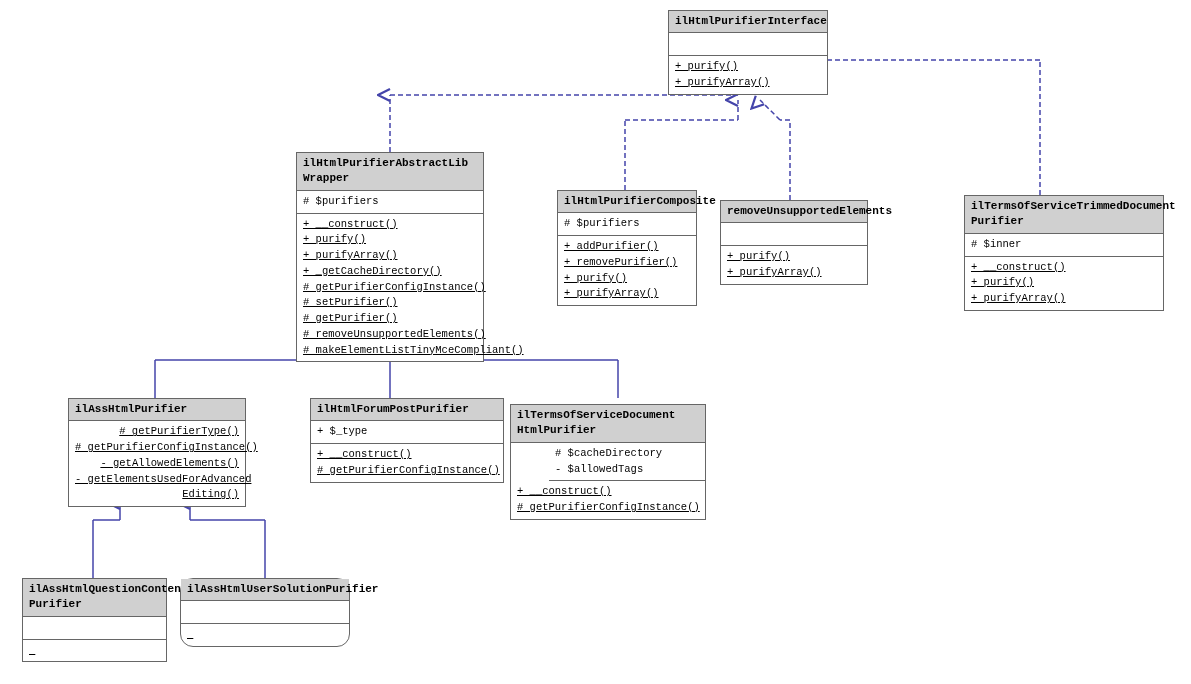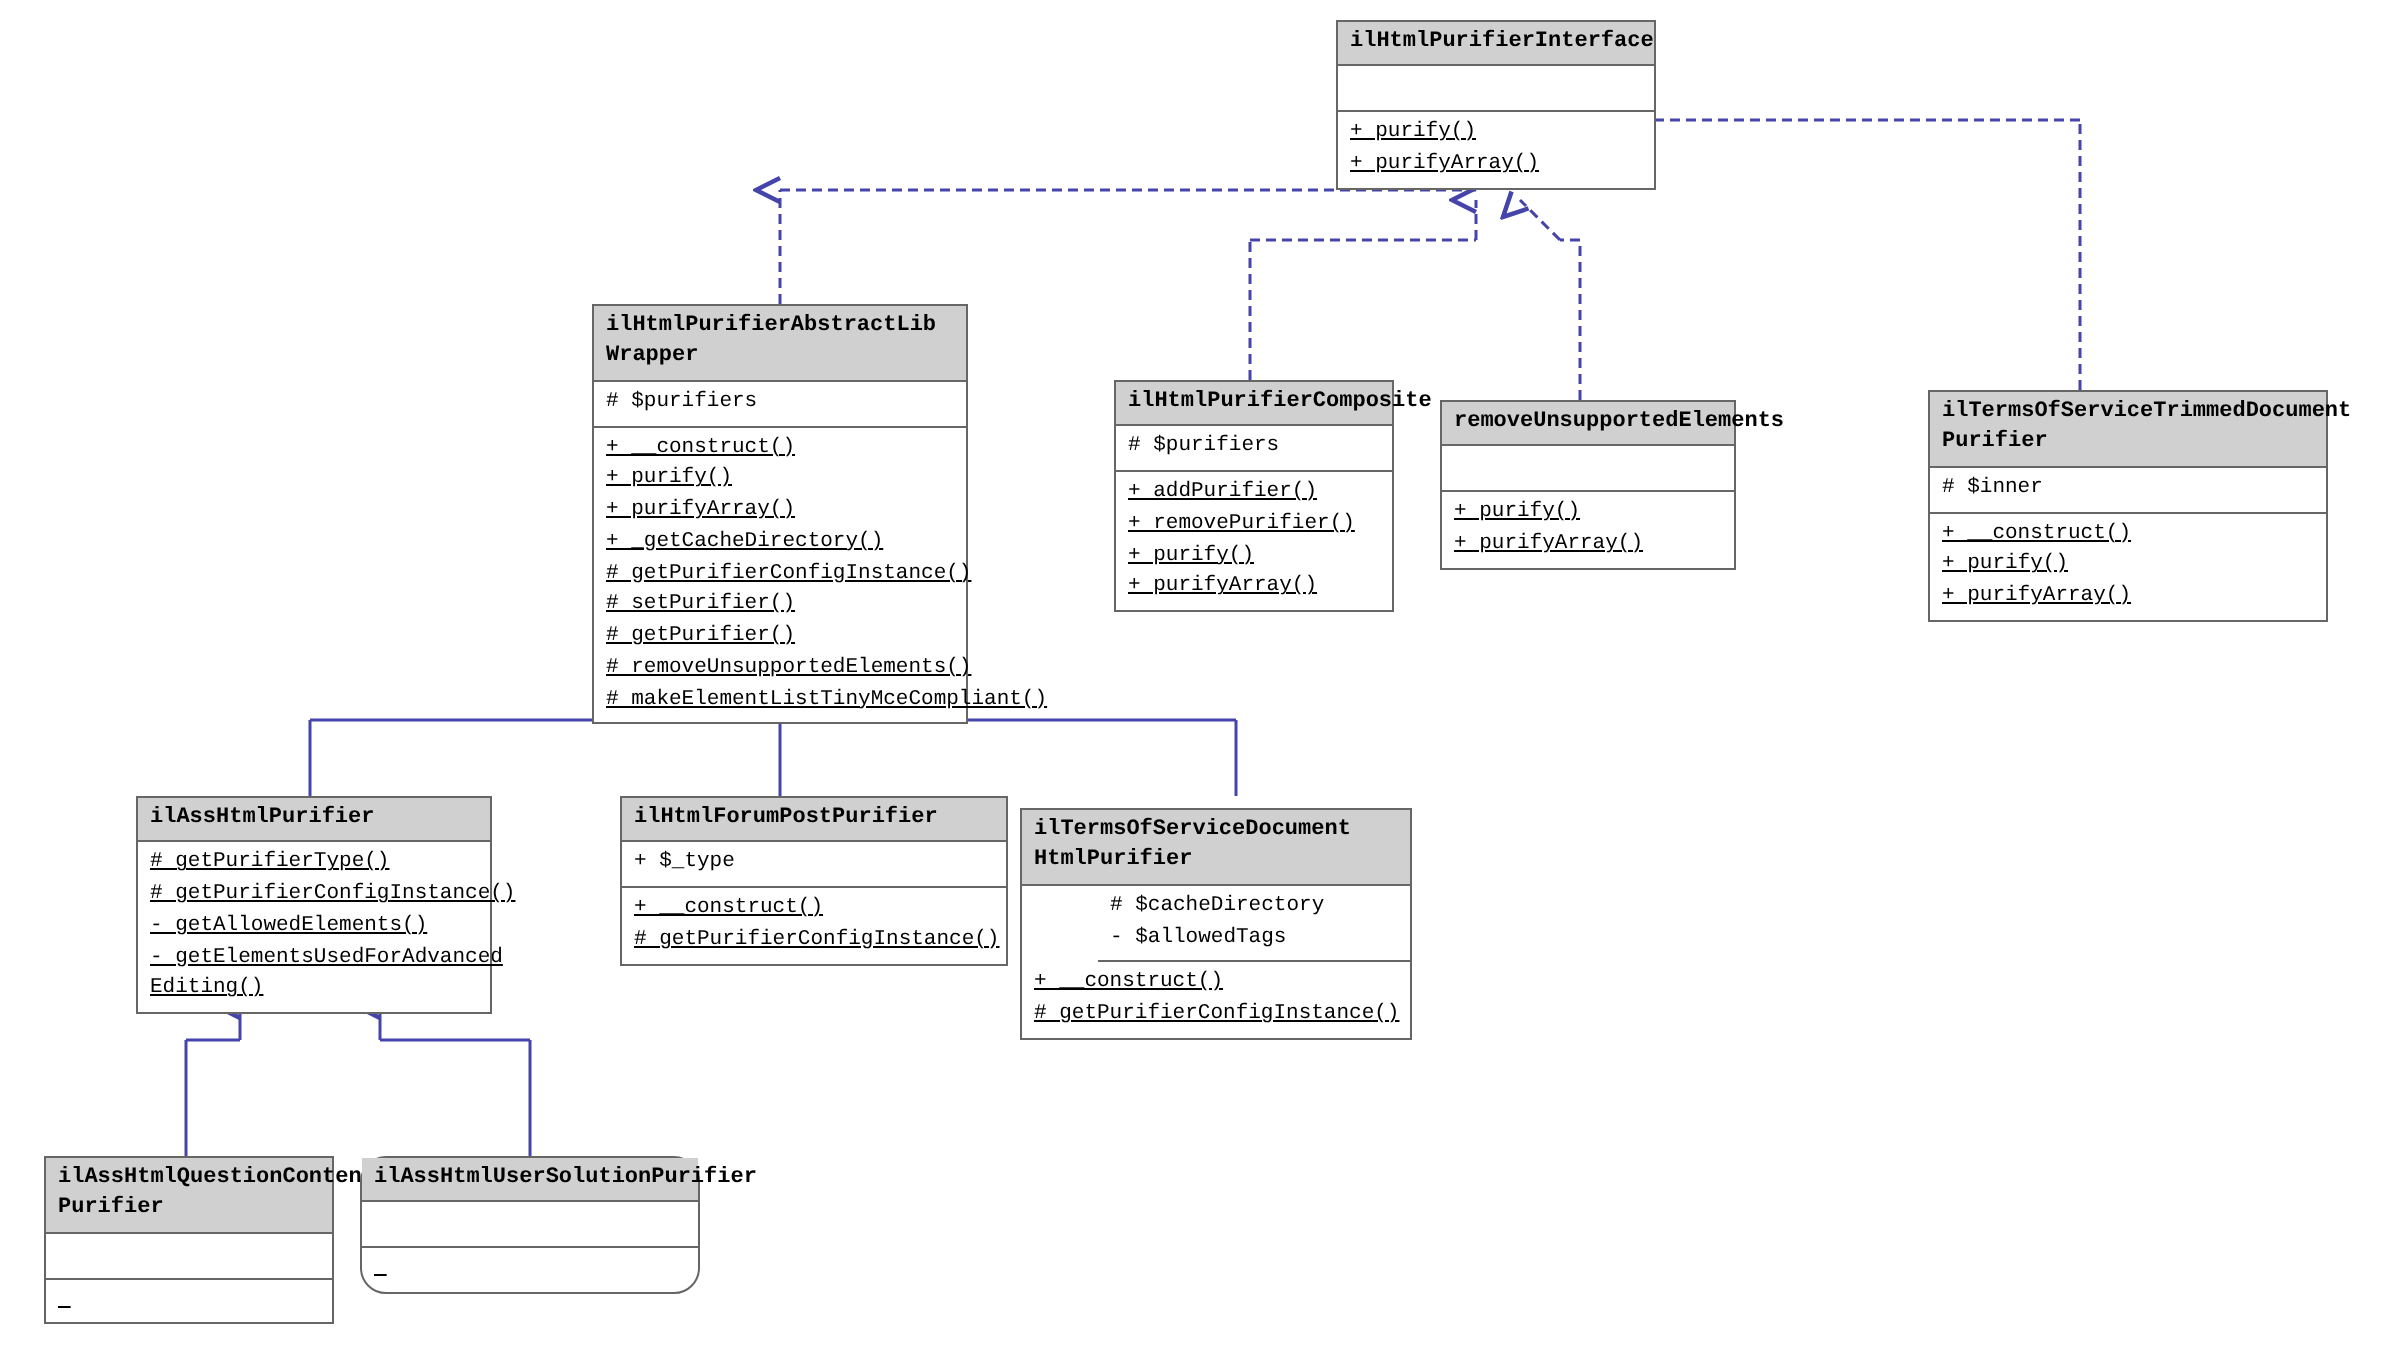--- a/index.html
+++ b/index.html
@@ -152,21 +152,21 @@
   <div class="uml-box" style="left:920px; top:195px; width:200px;margin-left:44px;">
     <div class="box-header">ilTermsOfServiceTrimmedDocument<br>Purifier</div>
     <div class="box-section"># $inner</div>
     <div class="box-section" style="white-space:pre;">+ __construct()
 + purify()
 + purifyArray()</div>
   </div>
 
   <div class="uml-box" style="left:68px; top:398px; width:178px;">
     <div class="box-header">ilAssHtmlPurifier</div>
-    <div class="box-section" style="white-space:pre;"># getPurifierType()
+    <div class="box-section" style="white-space:pre;text-align:right;"># getPurifierType()
 # getPurifierConfigInstance()
 - getAllowedElements()
 - getElementsUsedForAdvanced
 Editing()</div>
   </div>
 
   <div class="uml-box" style="left:310px; top:398px; width:194px;">
     <div class="box-header">ilHtmlForumPostPurifier</div>
     <div class="box-section">+ $_type</div>
     <div class="box-section" style="white-space:pre;">+ __construct()

